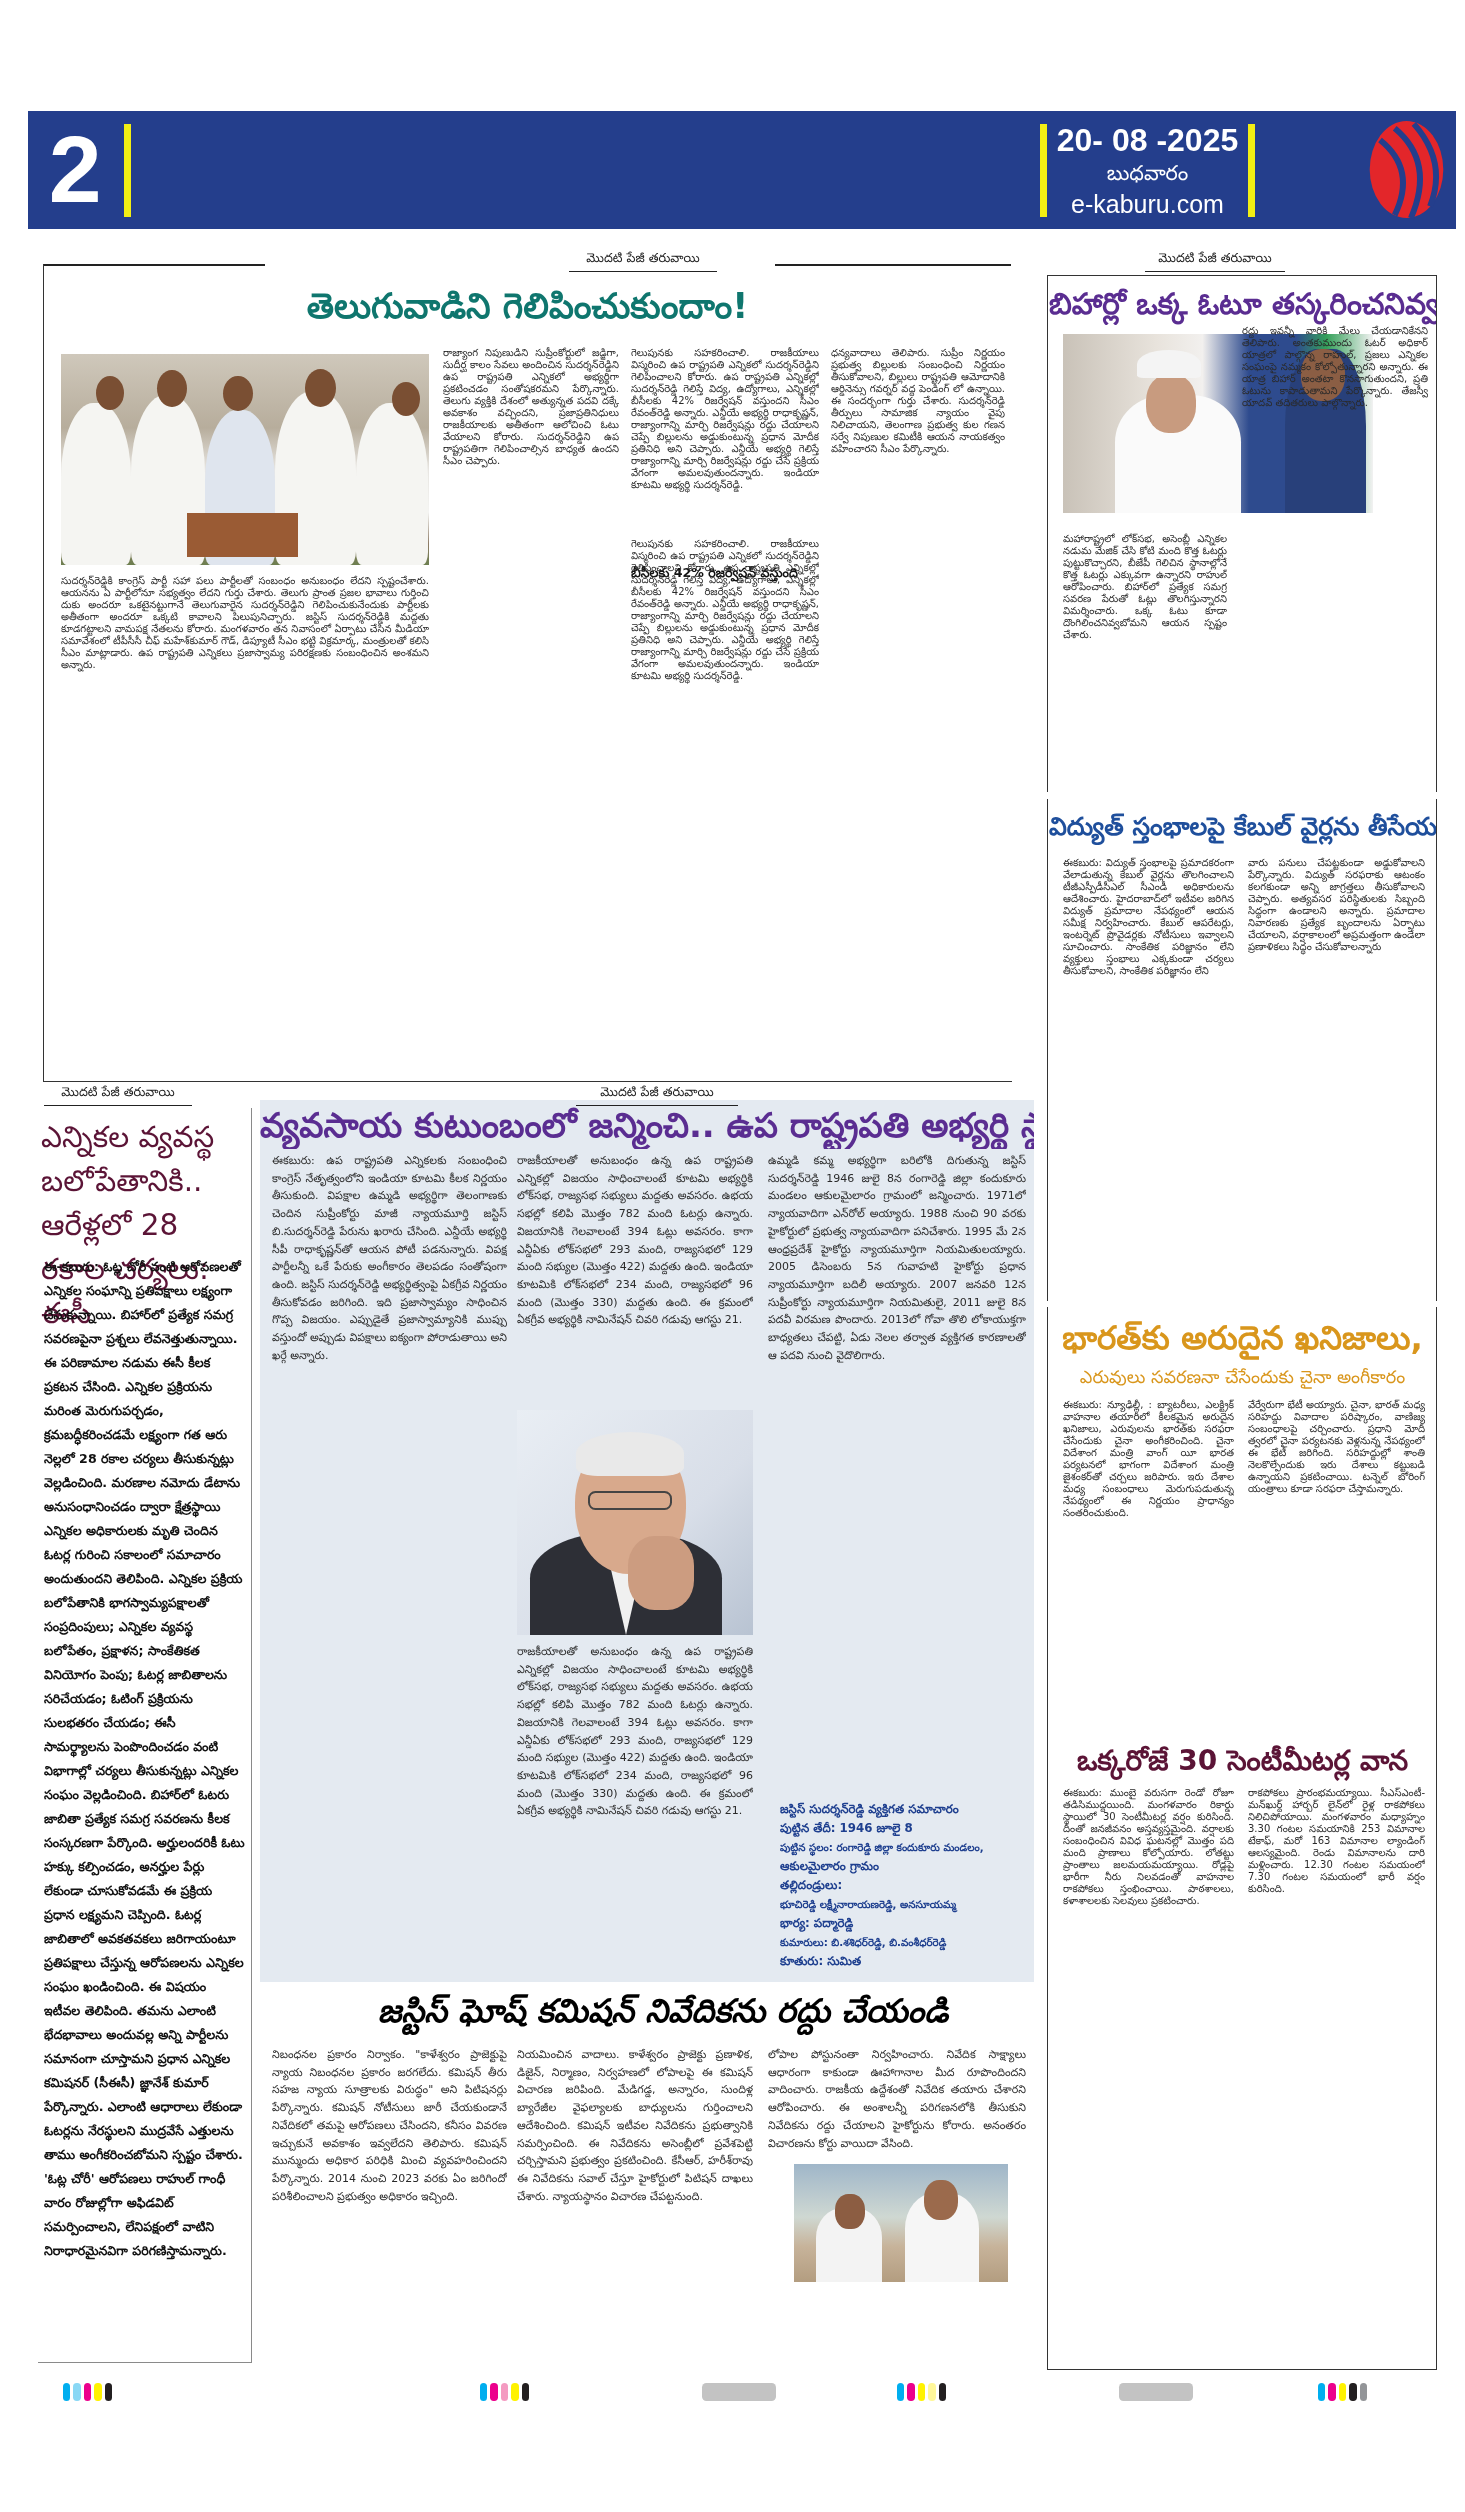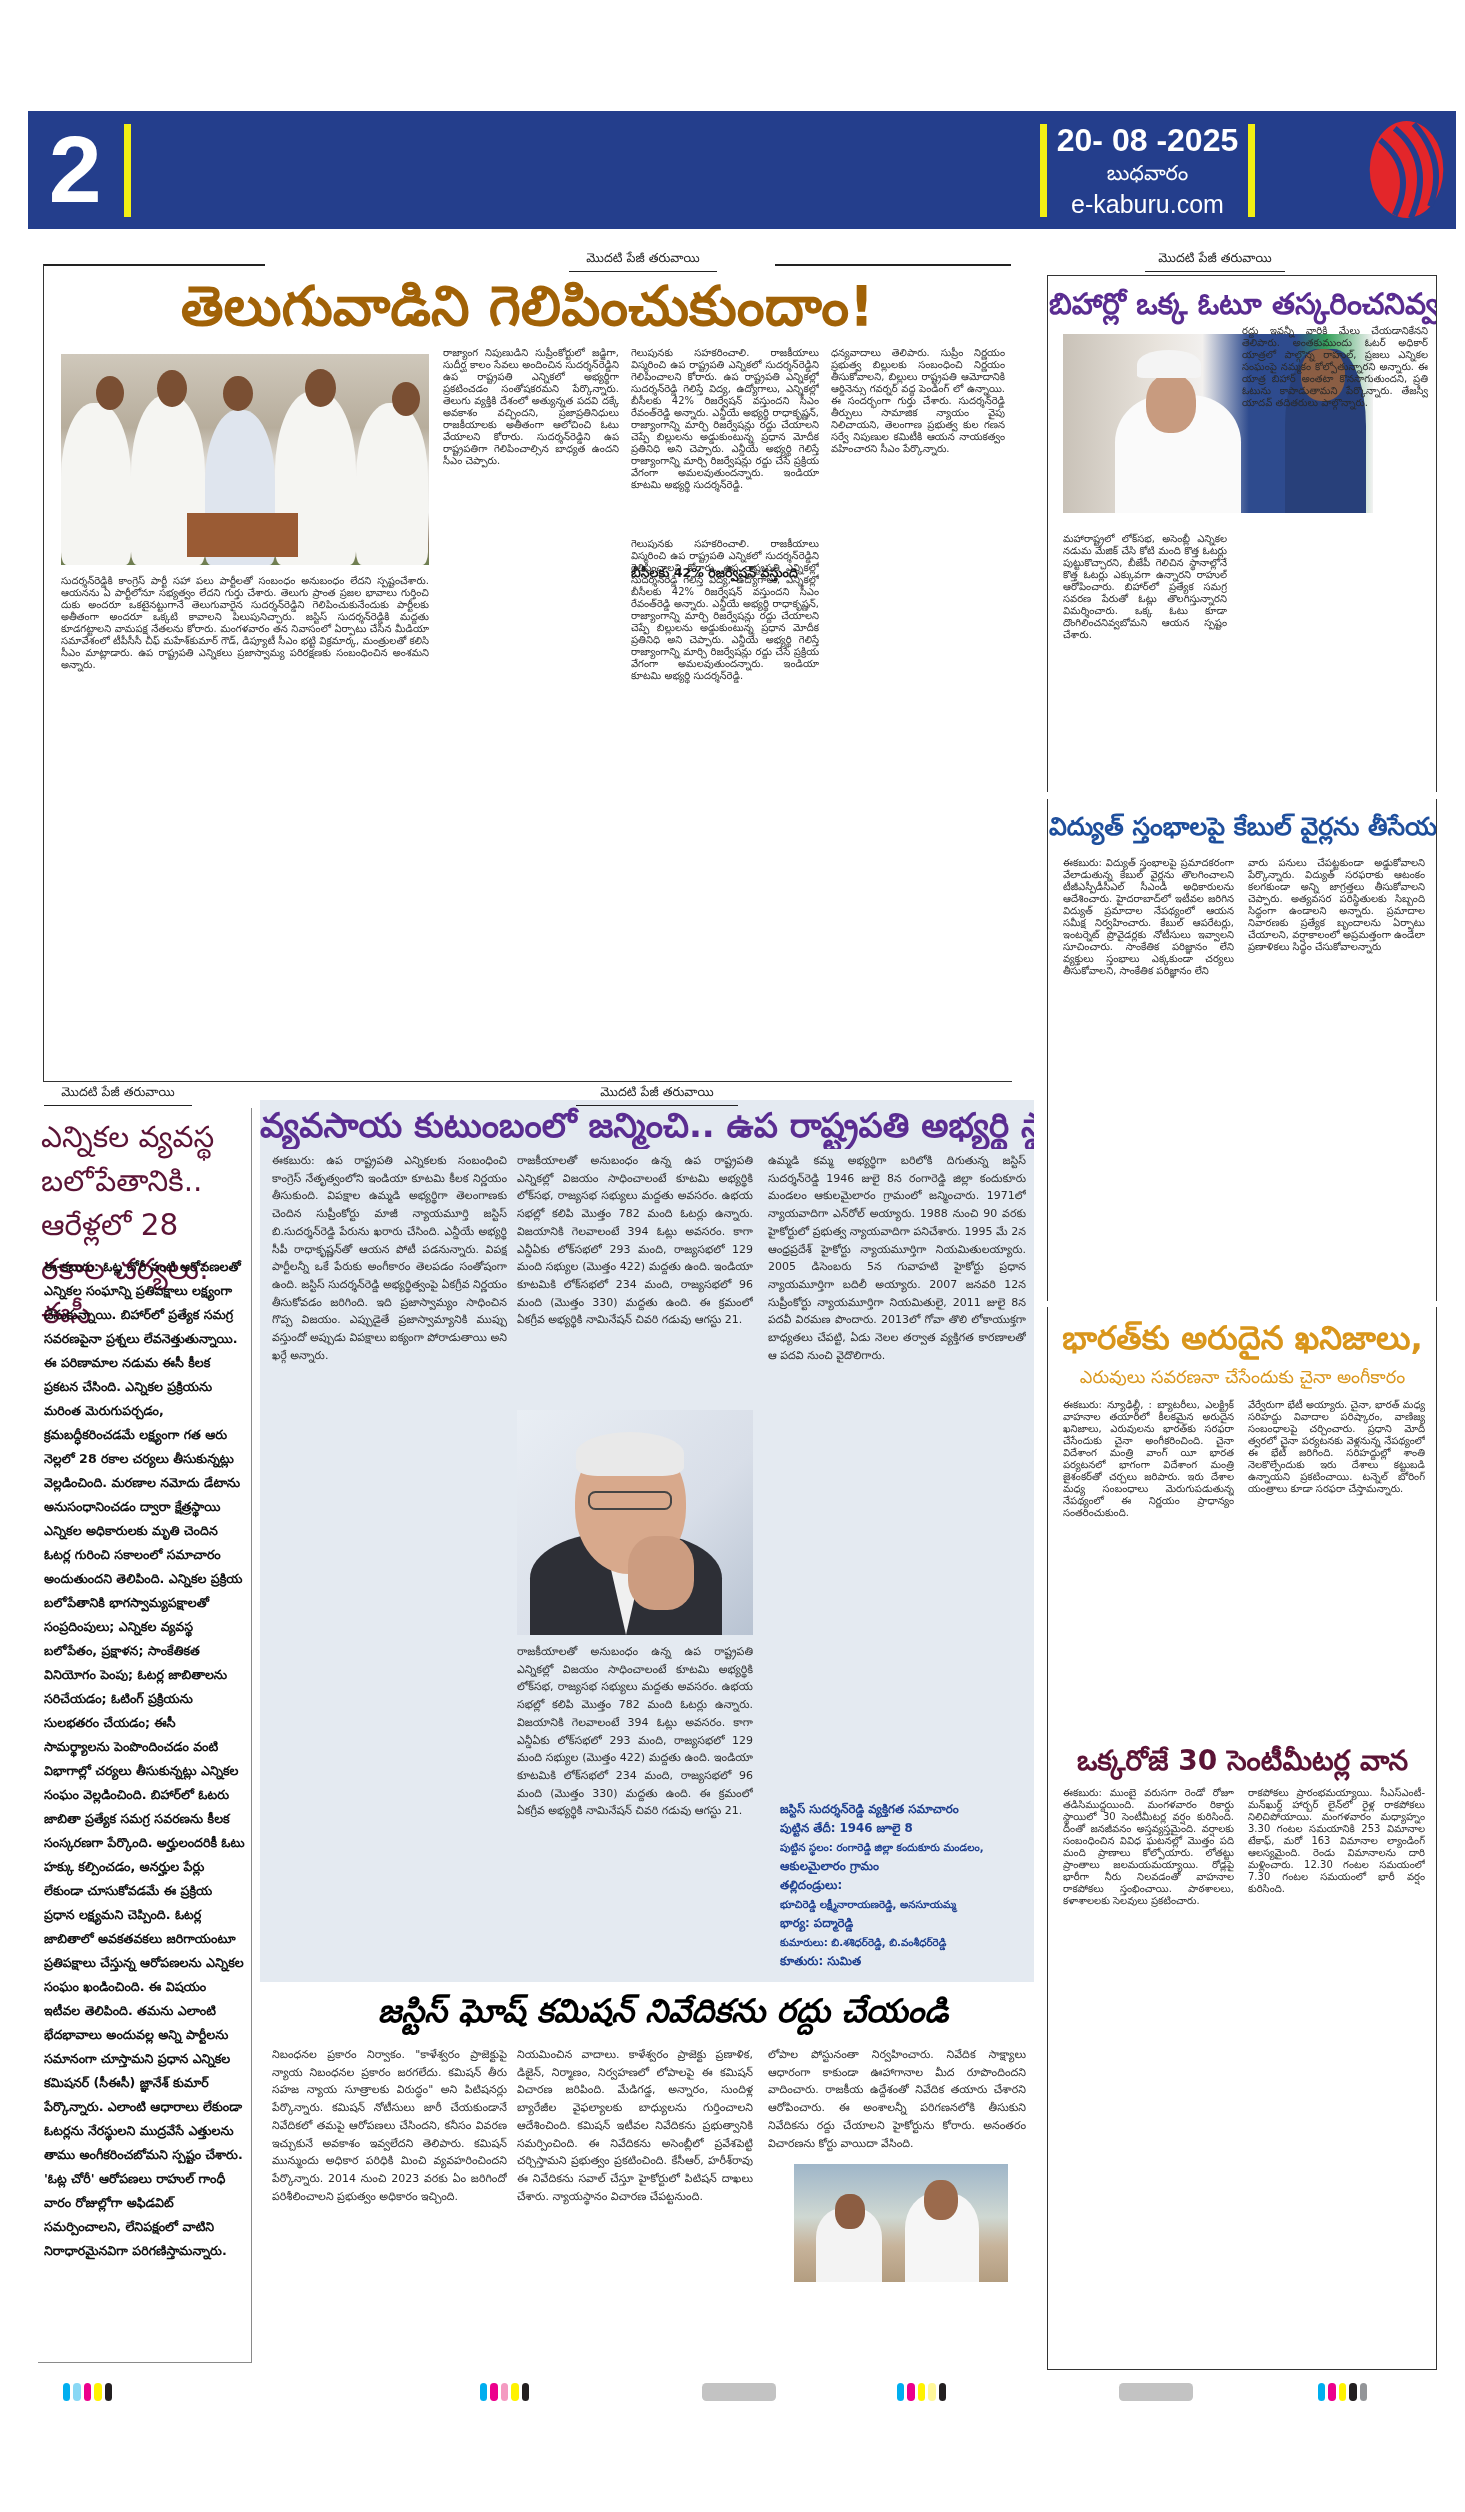--- a/index.html
+++ b/index.html
@@ -81,21 +81,21 @@
     <path d="M20 30 Q70 70 40 132" stroke="#243e8c" stroke-width="8" fill="none"></path>
     <path d="M40 14 Q95 60 62 136" stroke="#243e8c" stroke-width="8" fill="none"></path>
     <path d="M66 8 Q112 60 88 120" stroke="#243e8c" stroke-width="8" fill="none"></path>
   </svg>
 </header>
 
 <div class="rule" style="left:43px;top:264px;width:222px;"></div>
 <div class="kicker" style="left:569px;top:250px;width:148px;">మొదటి పేజీ తరువాయి</div>
 <div class="rule" style="left:775px;top:264px;width:236px;"></div>
 <div class="frame" style="left:43px;top:264px;width:969px;height:818px;border-top:none;border-right:none;"></div>
-<h1 class="headline" style="left: 44px; top: 275px; width: 967px; font-size: 55px; line-height: 62px; color: #a16207;">తెలుగువాడిని గెలిపించుకుందాం!</h1>
+<h1 class="headline" style="left: 44px; top: 275px; width: 967px; font-size: 35px; line-height: 62px; color: #0f766e;">తెలుగువాడిని గెలిపించుకుందాం!</h1>
 
 <div class="photo ph-meeting" style="left:61px;top:354px;width:368px;height:211px;">
   <div class="p" style="left:0;width:70px;height:162px;"></div>
   <div class="p" style="left:70px;width:74px;height:170px;"></div>
   <div class="p" style="left:144px;width:70px;height:155px;background:#dfe5ee;"></div>
   <div class="p" style="left:214px;width:81px;height:174px;"></div>
   <div class="p" style="left:295px;width:72px;height:162px;"></div>
   <div class="h" style="left:35px;top:22px;width:28px;height:34px;"></div>
   <div class="h" style="left:96px;top:16.2px;width:29.5px;height:37px;"></div>
   <div class="h" style="left:162px;top:22px;width:29.5px;height:35px;"></div>

